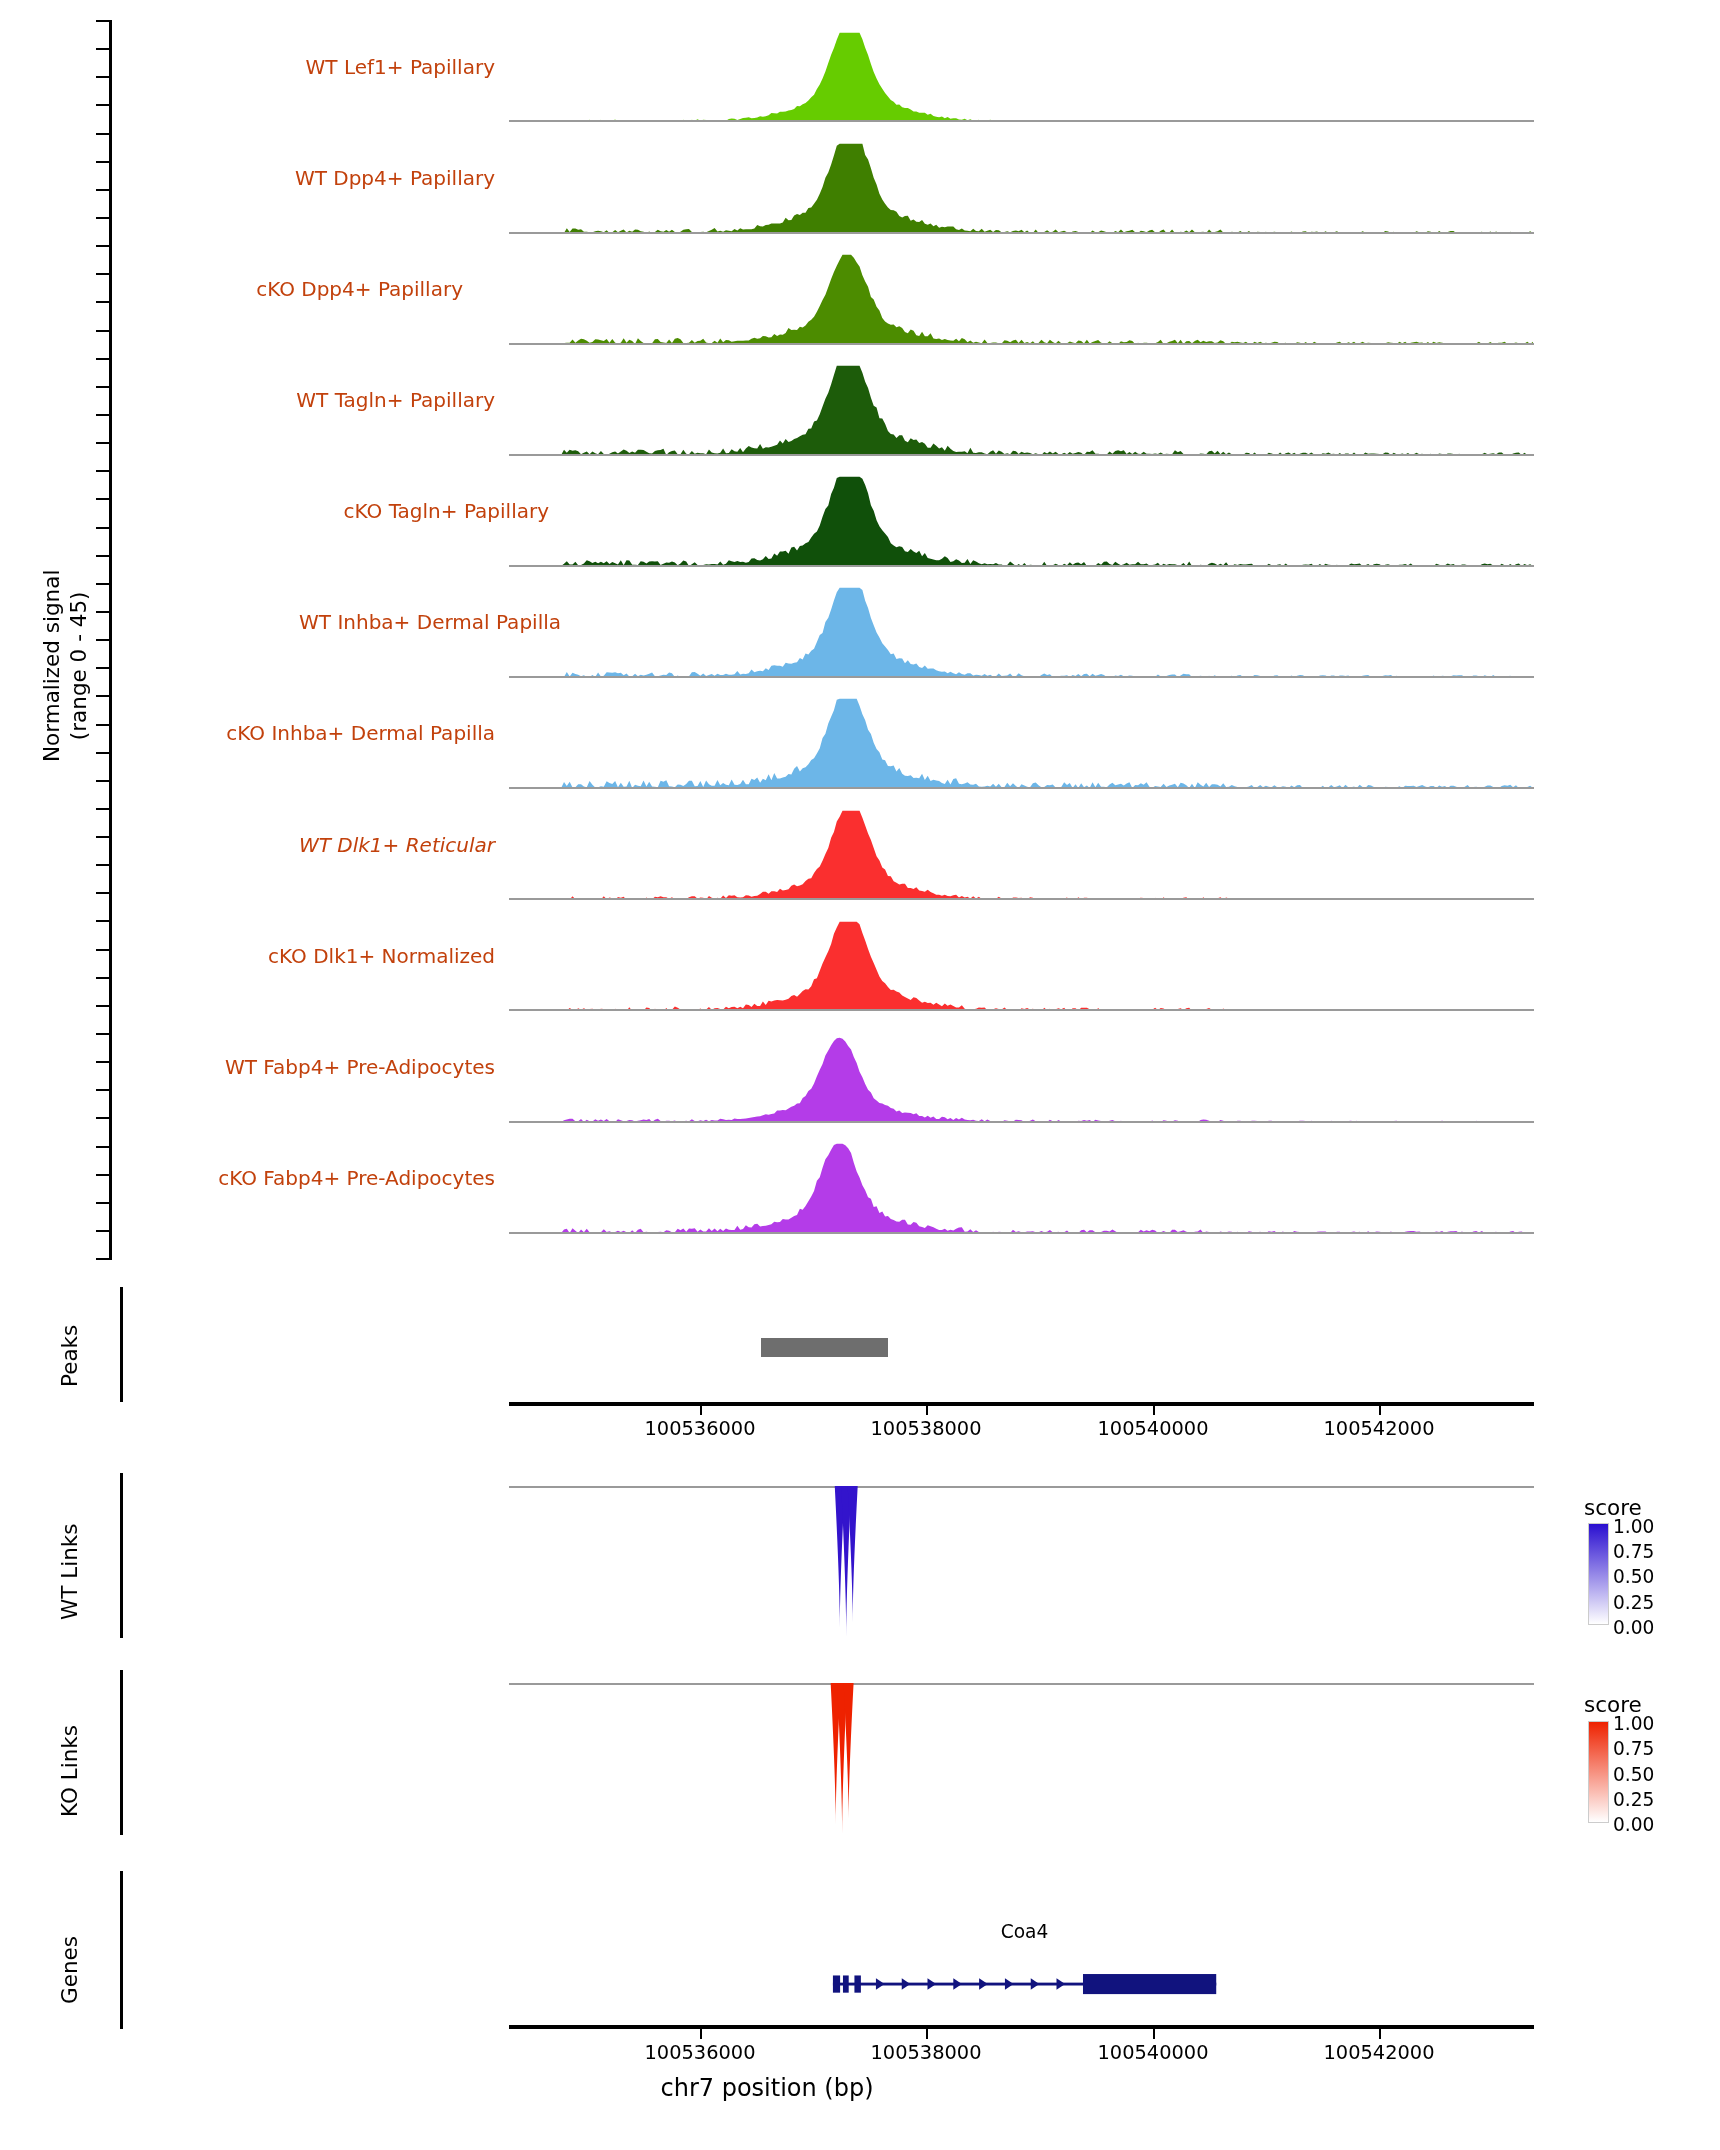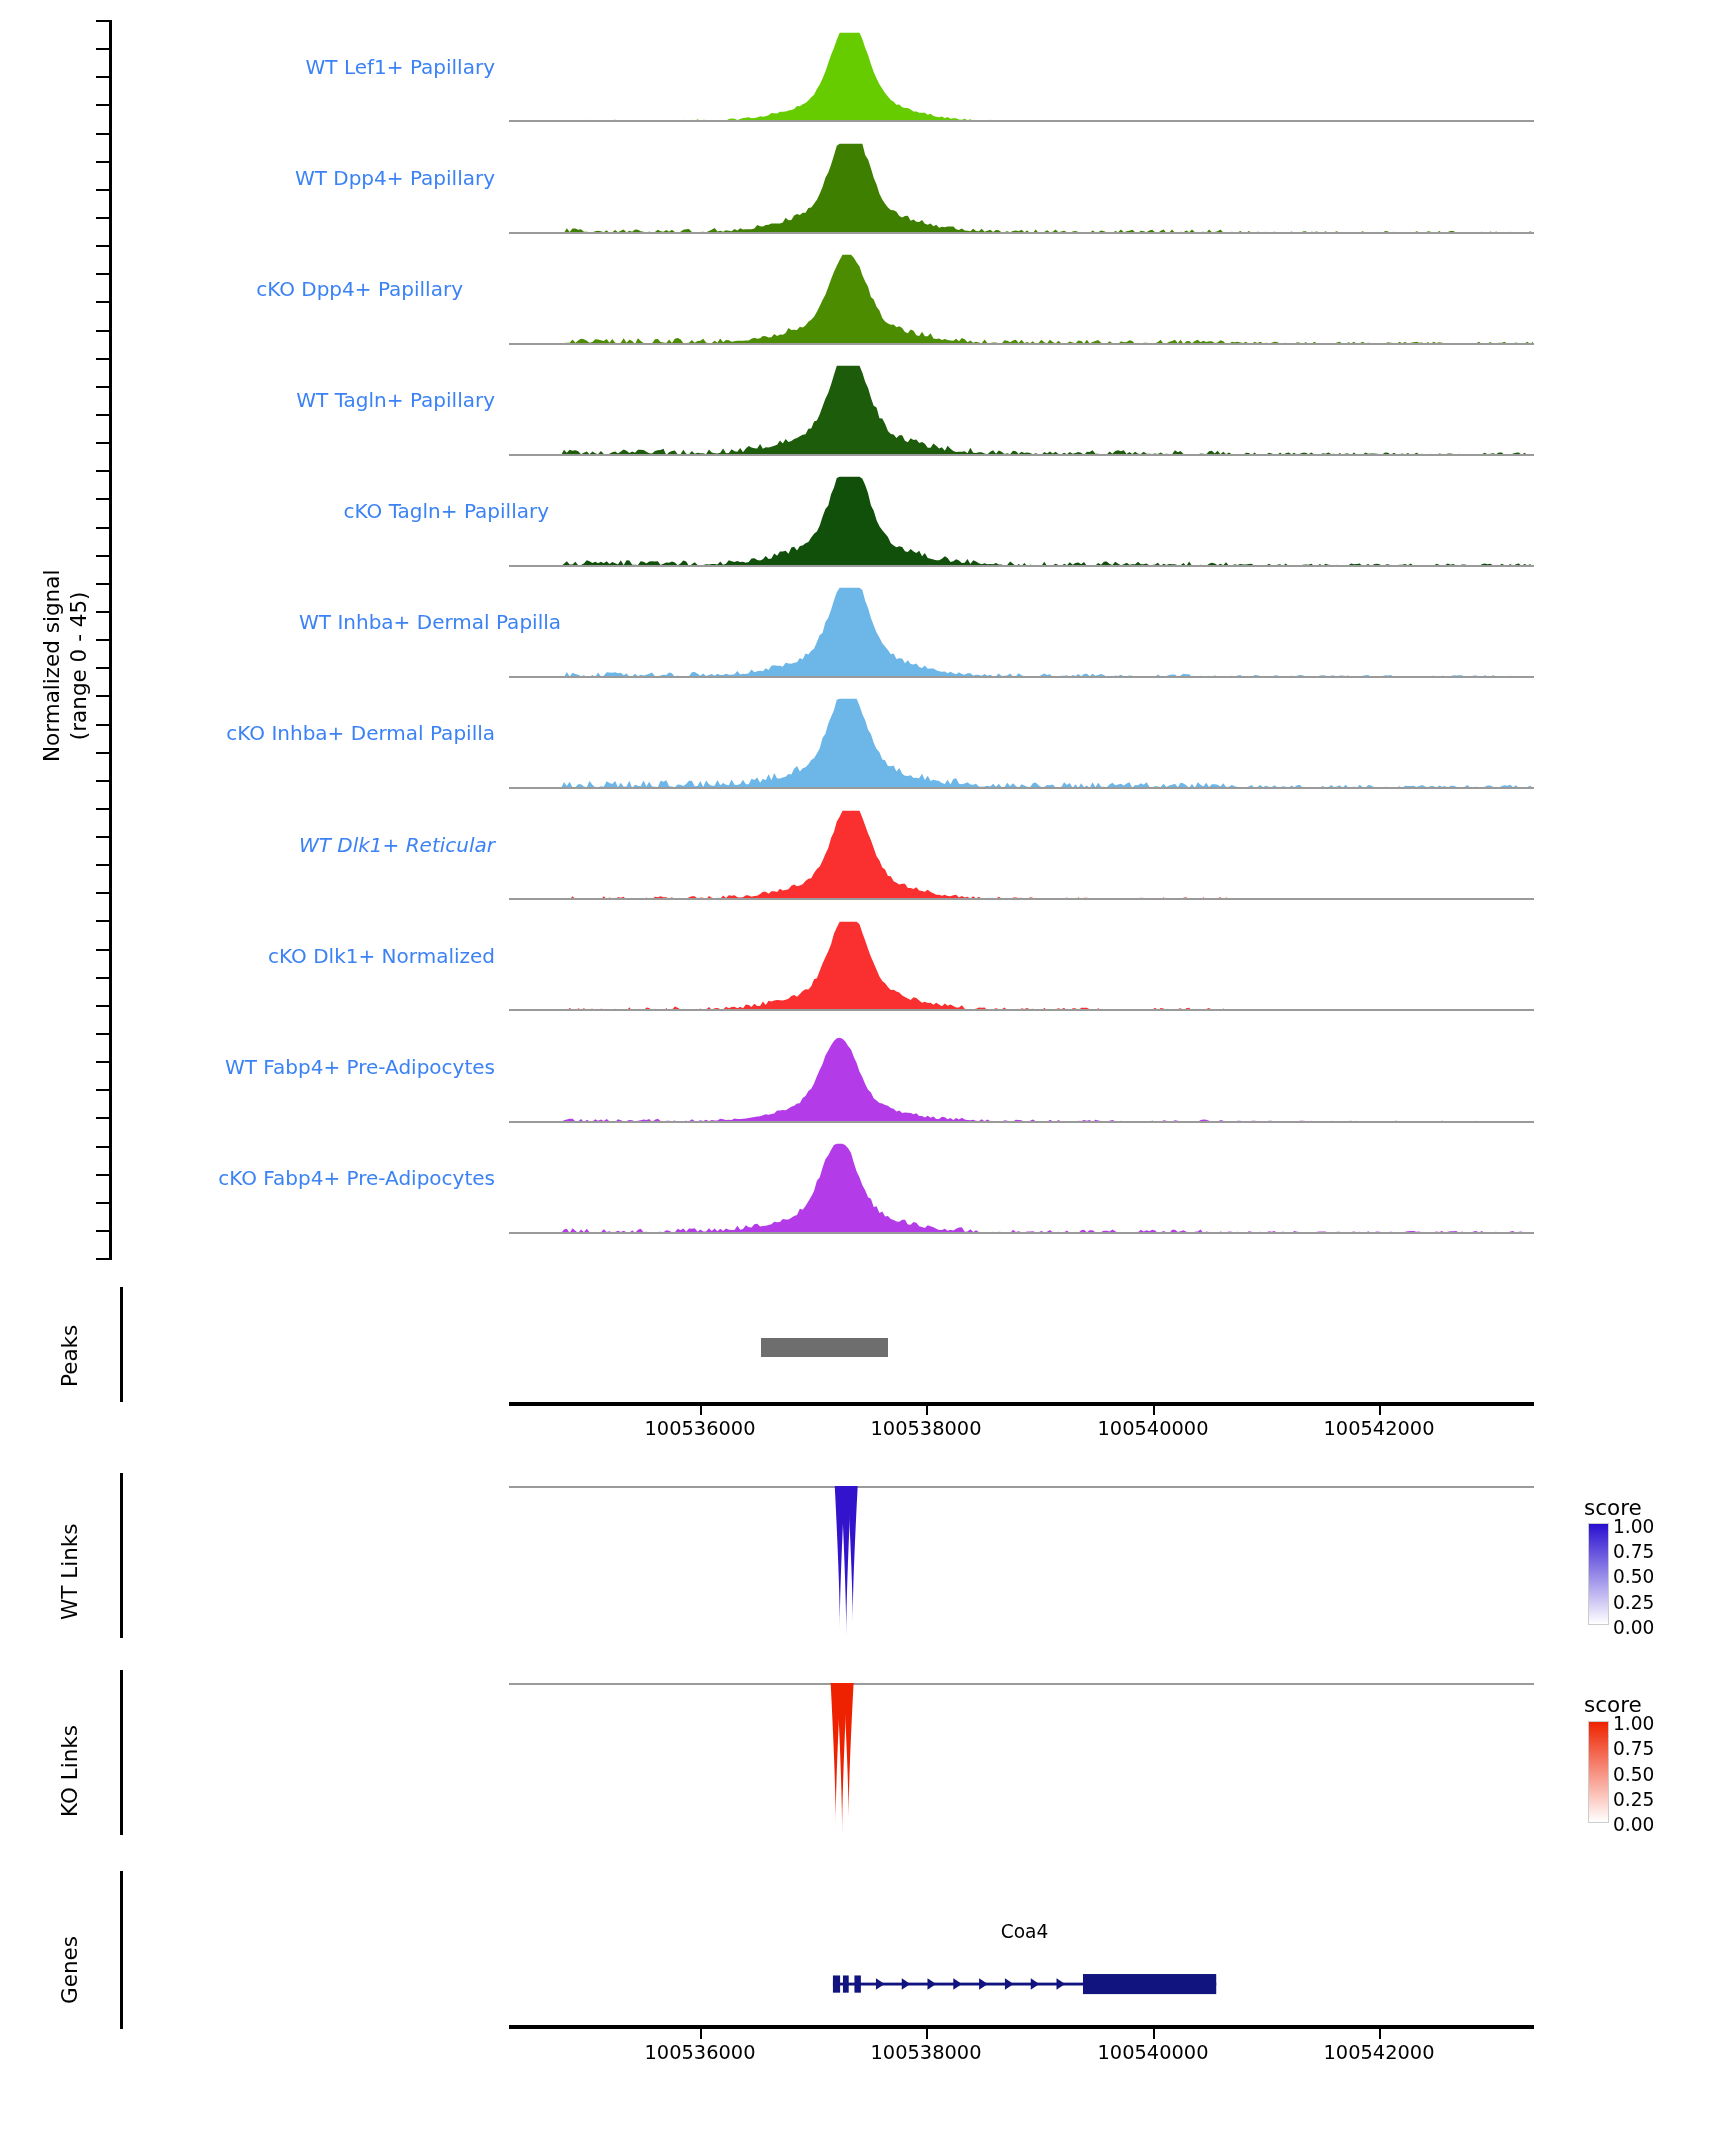--- a/index.html
+++ b/index.html
@@ -1,20 +1,20 @@
 <!DOCTYPE html>
 <html style="font-size:11.5px"><head>
 <meta charset="utf-8">
 <style>
   html,body{margin:0;padding:0;background:#ffffff;}
   body{width:1721px;height:2151px;font-family:"DejaVu Sans",sans-serif;color:#000;position:relative;overflow:hidden;}
   #root{position:absolute;left:0;top:0;width:1721px;height:2151px;}
   .vline{position:absolute;background:#000;width:2.9px;}
   .tickmark{position:absolute;background:#000;height:2.2px;width:16px;left:96px;}
-  .rowlabel{position:absolute;text-align:left;font-size:20px;color:#3b82f6;white-space:nowrap;}
+  .rowlabel{position:absolute;text-align:left;font-size:20px;color:#c2410c;white-space:nowrap;}
   .axisline{position:absolute;background:#000;height:3.6px;}
   .baseline{position:absolute;background:#9a9a9a;height:2.2px;}
   .xtick{position:absolute;background:#000;width:2.2px;height:10px;}
   .xticklabel{position:absolute;font-size:19.4px;text-align:center;white-space:nowrap;}
   .sidecap{position:absolute;font-size:21.5px;white-space:nowrap;transform-origin:0 0;}
   .track{position:absolute;overflow:hidden;}
   .track svg{display:block;}
   .legend-title{position:absolute;font-size:21.5px;}
   .legend-lab{position:absolute;font-size:18.6px;}
   .gradbar{position:absolute;width:18.6px;}
@@ -218,14 +218,15 @@
     </div>
     <div class="axisline" style="left: 509px; width: 1025px; top: 2025px;"></div>
     <div class="xtick" style="left: 700px; top: 2029px;"></div>
     <div class="xticklabel" style="left: 614px; width: 172px; top: 2041px;">100536000</div>
     <div class="xtick" style="left: 926px; top: 2029px;"></div>
     <div class="xticklabel" style="left: 840px; width: 172px; top: 2041px;">100538000</div>
     <div class="xtick" style="left: 1153px; top: 2029px;"></div>
     <div class="xticklabel" style="left: 1067px; width: 172px; top: 2041px;">100540000</div>
     <div class="xtick" style="left: 1379px; top: 2029px;"></div>
     <div class="xticklabel" style="left: 1293px; width: 172px; top: 2041px;">100542000</div>
+    <div class="xaxis-title" style="left: 0px; top: 2074px; text-align: center; width: 1534px;">chr7 position (bp)</div>
   </div>
 
 
 </body></html>

